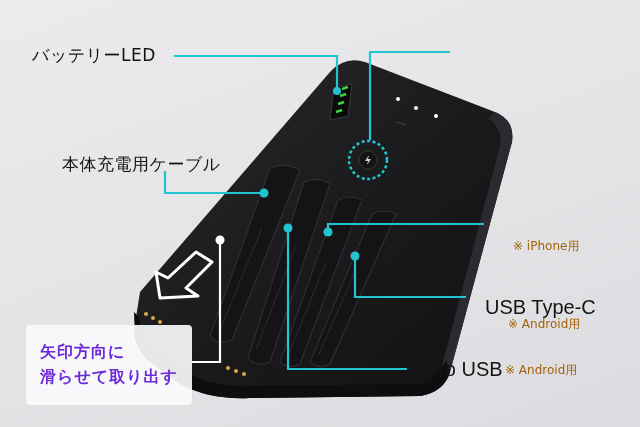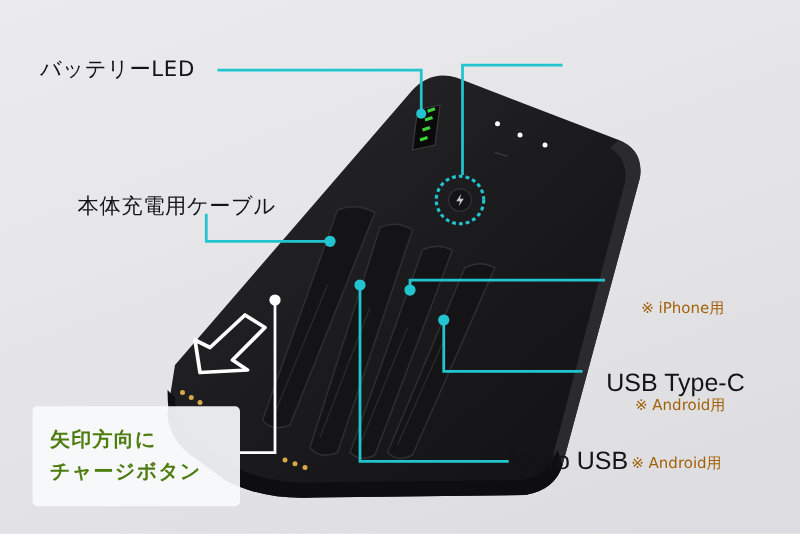--- a/index.html
+++ b/index.html
@@ -16,21 +16,21 @@
   .label.jp { font-size:17px; }
   .label.en { font-family:"Liberation Sans", "DejaVu Sans", sans-serif; font-size:20px; letter-spacing:0; }
   .note {
     position:absolute; color:#a16207; font-size:12px; white-space:nowrap;
   }
   .hint-box {
     position:absolute; left:26px; top:325px; width:166px; height:80px;
     background:rgba(248,250,251,0.92); border-radius:4px;
   }
   .hint-line {
-    position:absolute; left:14px; color:#4d7c0f; font-size:16px; font-weight:bold; letter-spacing:1px;
+    position:absolute; left:14px; color:#6d28d9; font-size:16px; font-weight:bold; letter-spacing:1px;
   }
 </style>
 </head>
 <body>
 
 <div class="stage">
 
   <svg class="device" width="640" height="427" viewBox="0 0 640 427">
     <defs>
       <linearGradient id="bodyG" x1="0" y1="0" x2="1" y2="1">
@@ -134,15 +134,15 @@
   <div class="note" style="left:513px; top:238px;">※ iPhone用</div>
 
   <div class="label en" style="left:485px; top:296px;">USB Type-C</div>
   <div class="note" style="left:508px; top:316px;">※ Android用</div>
 
   <div class="label en" style="left:407px; top:358px;text-align:right;">Micro USB</div>
   <div class="note" style="left:505px; top:362px;">※ Android用</div>
 
   <div class="hint-box">
     <div class="hint-line" style="top:17px;">矢印方向に</div>
-    <div class="hint-line" style="top:42px;">チャージボタン</div>
+    <div class="hint-line" style="top:42px;">滑らせて取り出す</div>
   </div>
 </div>
 
 </body></html>

